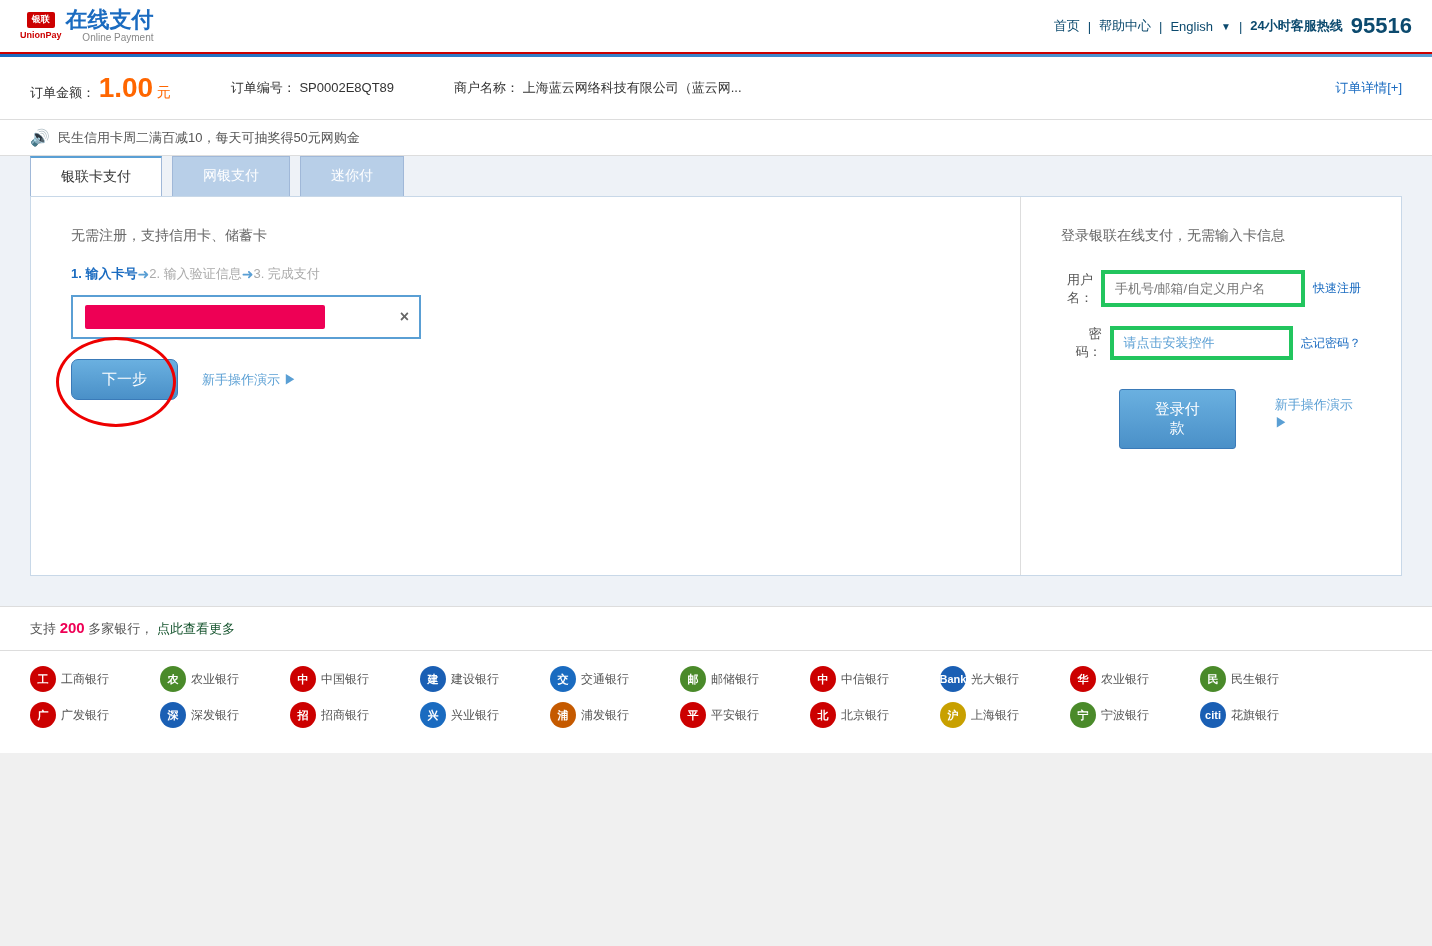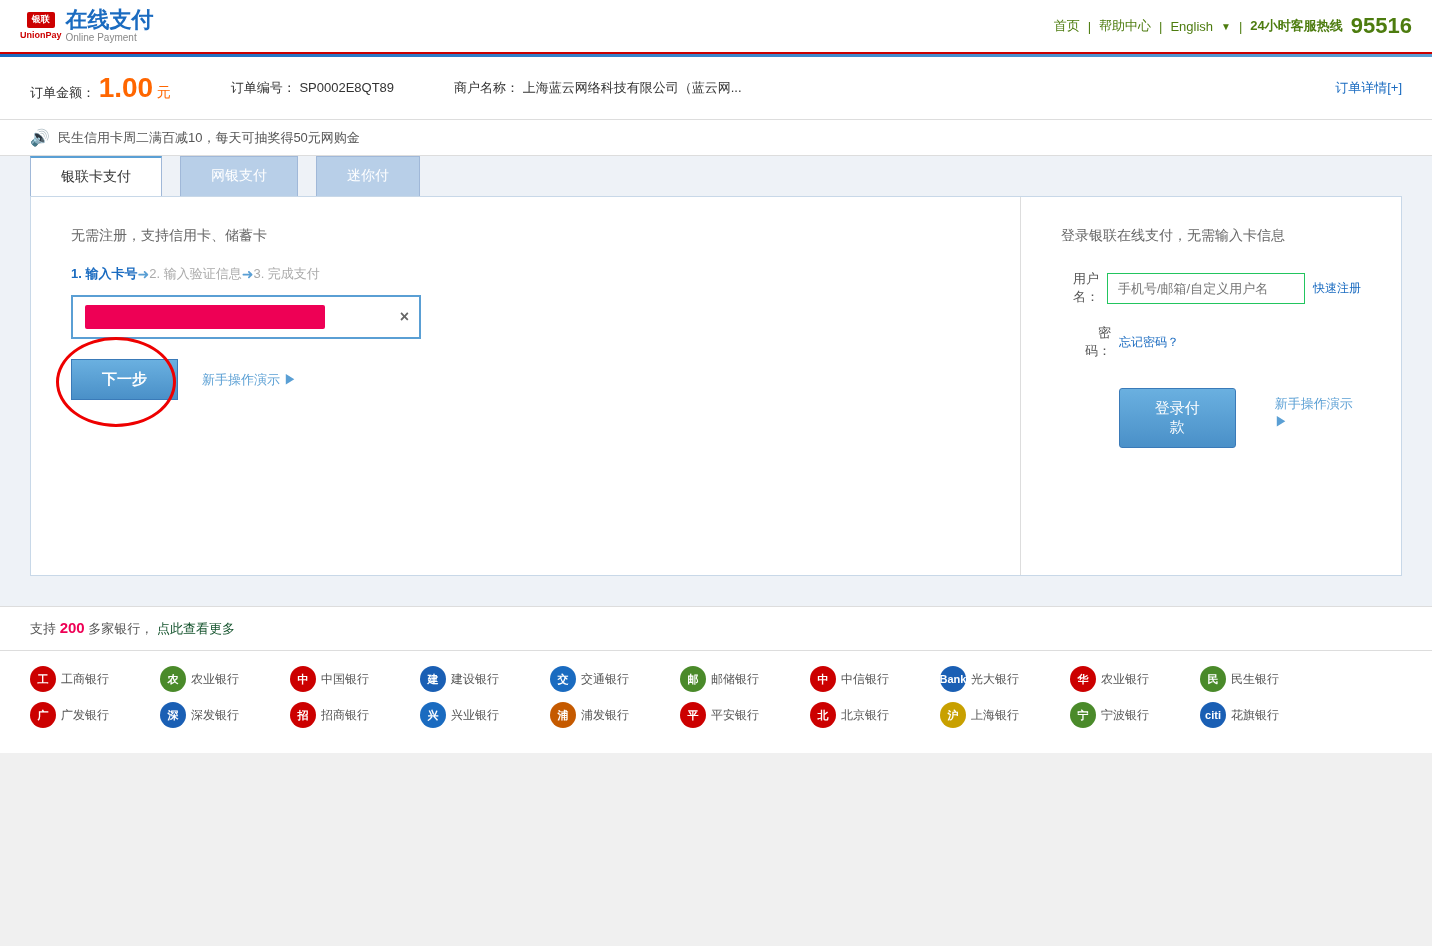--- a/index.html
+++ b/index.html
@@ -1,70 +1,70 @@
 <!DOCTYPE html>
 <html><head>
   <meta charset="utf-8">
   <style>
     * { box-sizing: border-box; margin: 0; padding: 0; }
     body { font-family: "SimSun", "宋体", Arial, sans-serif; font-size: 13px; background: #f0f0f0; color: #333; }
 
     
     .header { background: #fff; border-bottom: 2px solid #c00; padding: 8px 20px; display: flex; align-items: center; justify-content: space-between; }
     .nav-links { display: flex; align-items: center; gap: 8px; font-size: 13px; color: #555; }
-    .nav-links span { cursor: pointer; color: #4d7c0f; }
+    .nav-links span { cursor: pointer; color: #0c4a6e; }
     .nav-sep { color: #ccc; }
     .hotline { color: #c00; font-weight: bold; font-size: 13px; }
     .hotline-num { font-size: 22px; font-weight: bold; color: #c00; }
 
     
     .order-bar { background: #fff; padding: 15px 30px; border-bottom: 1px solid #ddd; display: flex; align-items: center; gap: 60px; }
 
     
     .notice-bar { background: #fff; padding: 8px 30px; border-bottom: 1px solid #ddd; display: flex; align-items: center; gap: 8px; font-size: 13px; color: #555; }
     .notice-icon { color: #f60; font-size: 16px; }
 
     
     .main { padding: 0 30px 30px; background: #eef2f7; min-height: 400px; }
 
     
-    .tabs { display: flex; gap: 16px; margin-bottom: 0; }
+    .tabs { display: flex; gap: 8px; margin-bottom: 0; }
     .tab { padding: 10px 30px; background: #b8cfe8; color: #fff; cursor: pointer; font-size: 14px; border: 1px solid #a0b8d8; border-bottom: none; margin-right: 2px; }
     .tab.active { background: #fff; color: #333; border-top: 2px solid #5a9fd4; }
 
     
     .payment-area { background: #fff; border: 1px solid #c8d8e8; display: flex; min-height: 380px; }
     .left-panel { flex: 1; padding: 30px 40px; border-right: 1px solid #ddd; }
     .right-panel { width: 380px; padding: 30px 40px; }
 
     .panel-subtitle { font-size: 14px; color: #666; margin-bottom: 20px; }
     .steps { display: flex; align-items: center; margin-bottom: 12px; font-size: 13px; }
     .step-active { color: #1a6bc0; font-weight: bold; }
     .step-inactive { color: #aaa; }
     .step-arrow { color: #5a9fd4; font-size: 14px; }
 
     .card-input-area { display: flex; align-items: center; gap: 10px; margin-bottom: 20px; }
     .card-input-wrapper { position: relative; border: 2px solid #5a9fd4; padding: 8px 12px; width: 350px; display: flex; align-items: center; }
     .card-input-red { background: #e05; height: 24px; width: 240px; border-radius: 2px; }
     .card-clear-btn { position: absolute; right: 10px; font-size: 16px; color: #666; cursor: pointer; font-weight: bold; }
 
-    .next-btn { background: linear-gradient(to bottom, #6ab0e0, #4a90c8); color: #fff; border: 1px solid #3a7ab8; padding: 10px 30px; font-size: 15px; cursor: pointer; border-radius: 0; font-weight: bold; }
+    .next-btn { background: linear-gradient(to bottom, #6ab0e0, #4a90c8); color: #fff; border: 1px solid #3a7ab8; padding: 10px 30px; font-size: 15px; cursor: pointer; border-radius: 7px; }
 
     .new-user-demo { color: #5a9fd4; font-size: 13px; margin-left: 24px; cursor: pointer; }
     .demo-arrow { color: #5a9fd4; }
 
     
     .btn-circle-wrapper { position: relative; display: inline-block; }
     .btn-circle { position: absolute; width: 120px; height: 90px; border: 3px solid #e00; border-radius: 50%; top: -22px; left: -15px; pointer-events: none; }
 
     
     .login-title { font-size: 14px; color: #666; margin-bottom: 25px; }
     .form-row { display: flex; align-items: center; margin-bottom: 18px; gap: 8px; }
     .form-label { width: 50px; text-align: right; color: #555; font-size: 13px; }
-    .form-input { border: 1px solid #22c55e; padding: 7px 10px; width: 220px; font-size: 13px; color: #aaa; outline: none; }
+    .form-input { border: 4px solid #22c55e; padding: 7px 10px; width: 220px; font-size: 13px; color: #aaa; outline: none; }
     .form-link { color: #1a6bc0; font-size: 12px; cursor: pointer; white-space: nowrap; }
 
     .login-btn { background: linear-gradient(to bottom, #6ab0e0, #4a90c8); color: #fff; border: 1px solid #3a7ab8; padding: 10px 30px; font-size: 15px; cursor: pointer; border-radius: 3px; margin-top: 10px; margin-left: 58px; }
 
     
     .bank-support-bar { background: #fff; padding: 12px 30px; border-top: 1px solid #ddd; border-bottom: 1px solid #ddd; font-size: 13px; color: #555; }
     .bank-support-bar .count { color: #e05; font-weight: bold; font-size: 15px; }
     .bank-support-bar a { color: #14532d; cursor: pointer; }
 
     .bank-list { background: #fff; padding: 15px 30px; display: flex; flex-wrap: wrap; gap: 0; }
@@ -79,21 +79,21 @@
 <body>
 
 <div class="header">
   <div class="unionpay-logo">
     <div style="display:flex;flex-direction:column;align-items:center;gap:2px;text-align:right;">
       <div style="background:#c00;color:#fff;font-size:9px;padding:2px 5px;border-radius:2px;font-weight:bold;line-height:1.3;">银联</div>
       <div style="font-size:9px;color:#c00;font-weight:bold;">UnionPay</div>
     </div>
     <div>
       <div style="font-size:22px;font-weight:bold;color:#1a6bc0;line-height:1.1;">在线支付</div>
-      <div style="font-size:10px;color:#888;line-height:1.2;">Online Payment</div>
+      <div style="font-size:10px;color:#888;line-height:1.2;text-align:right;">Online Payment</div>
     </div>
   </div>
   <div class="nav-links">
     <span>首页</span>
     <span class="nav-sep">|</span>
     <span>帮助中心</span>
     <span class="nav-sep">|</span>
     <span>English</span>
     <span style="font-size:10px;cursor:pointer;">▼</span>
     <span class="nav-sep">|</span>
@@ -169,20 +169,23 @@
       <div class="login-title">登录银联在线支付，无需输入卡信息</div>
 
       <div class="form-row">
         <span class="form-label">用户名：</span>
         <input class="form-input" type="text" placeholder="手机号/邮箱/自定义用户名" style="">
         <span class="form-link">快速注册</span>
       </div>
 
       <div class="form-row">
         <span class="form-label">密　码：</span>
+        <div class="form-input" style="color:#5a9fd4;cursor:pointer;display:flex;align-items:center;height:34px;">
+          <span>请点击安装控件</span>
+        </div>
         <span class="form-link">忘记密码？</span>
       </div>
 
       <div style="display:flex;align-items:center;gap:15px;margin-top:15px;">
         <button class="login-btn">登录付款</button>
         <span class="new-user-demo">
           <span>新手操作演示</span>
           <span> ▶</span>
         </span>
       </div>

